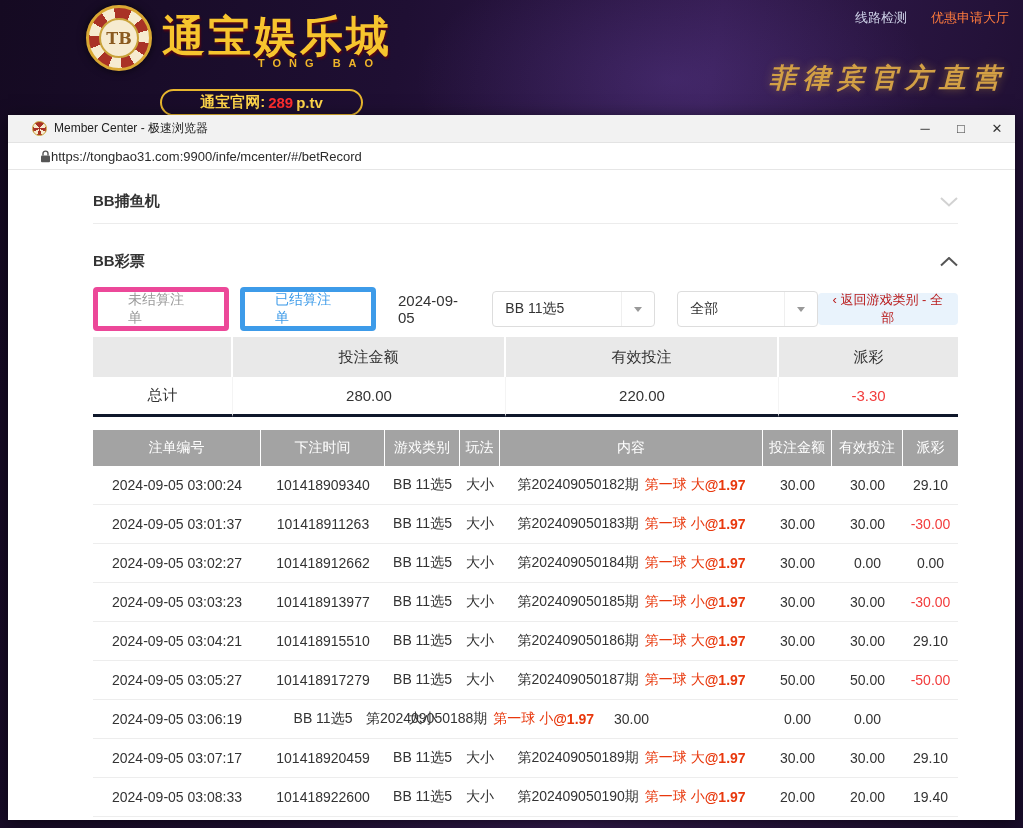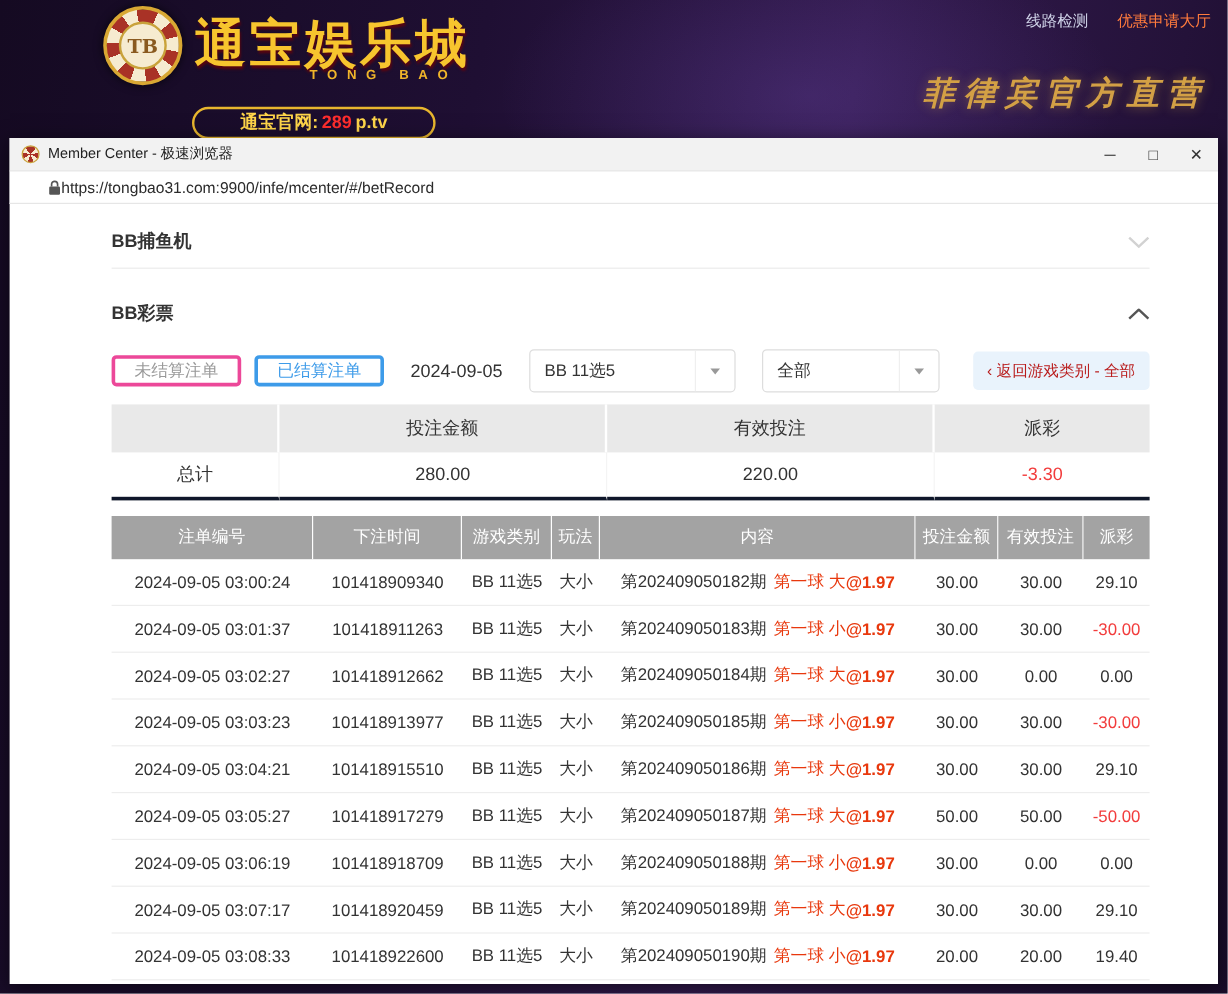--- a/index.html
+++ b/index.html
@@ -28,39 +28,39 @@
   .top-links { position:absolute; top:9px; right:14px; display:flex; gap:24px; font-size:13px; }
   .top-links .lnk1 { color:#cfd3e8; cursor:pointer; }
   .top-links .lnk2 { color:#ff7b3d; cursor:pointer; }
   .slogan { position:absolute; top:60px; right:16px; font-family:"DejaVu Serif", serif; font-style:italic;
     font-weight:bold; font-size:27px; color:#d3a045; letter-spacing:7px;
     text-shadow:0 0 10px rgba(222,170,60,.45); }
 
   
   .window { position:absolute; left:8px; top:115px; width:1007px; height:705px; background:#fff;
     box-shadow:0 3px 16px rgba(0,0,0,.55); display:flex; flex-direction:column; z-index:2; }
-  .titlebar { height:28px; background:#f2f2f2; border-bottom:1px solid #e3e3e3; display:flex; align-items:center; padding-left:10px; flex:none; }
+  .titlebar { height:28px; background:#f2f2f2; border-bottom:1px solid #e3e3e3; display:flex; align-items:center; padding-left:24px; flex:none; }
   .win-icon { width:15px; height:15px; border-radius:50%; border:1px solid #c9a23a;
     background:repeating-conic-gradient(#a93226 0 40deg, #f6ebd0 40deg 80deg); flex:none; }
   .win-title { font-size:12px; color:#222; margin-left:7px; }
   .win-ctrls { margin-left:auto; display:flex; height:28px; }
   .ctrl { width:36px; height:28px; display:flex; align-items:center; justify-content:center; font-size:13px; color:#333; cursor:pointer; }
   .addressbar { height:27px; background:#fff; border-bottom:1px solid #e6e6e6; display:flex; align-items:center; padding-left:32px; gap:0; flex:none; }
   .url { font-size:13px; color:#2b2b2b; }
 
   
   .content { flex:1; background:#fff; padding:10px 57px 0; overflow:hidden;margin-left:28px; }
   .section-head { display:flex; align-items:center; justify-content:space-between; }
   .head-fishing { padding:12px 0; border-bottom:1px solid #ececec; }
   .head-lottery { margin-top:28px; }
   .sec-label { font-weight:bold; font-size:15px; color:#333; }
   .chev { display:block; }
 
   .filter-row { margin-top:20px; display:flex; align-items:center; height:36px; }
-  .btn { height:26px; padding:0 16px; border:3px solid #ec4899; border-radius:4px; background:#fff;
+  .btn { height:44px; padding:0 30px; border:5px solid #ec4899; border-radius:4px; background:#fff;
     color:#999; font-size:14px; display:flex; align-items:center; cursor:pointer; }
   .btn.active { border-color:#3d9be9; color:#3d9be9; margin-left:11px; }
   .date { margin-left:22px; font-size:15px; color:#333; cursor:pointer; }
   .select { margin-left:22px; height:36px; border:1px solid #ddd; border-radius:4px; display:flex;
     align-items:center; padding-left:12px; font-size:14px; color:#333; background:#fff; cursor:pointer; }
   .sel-game { width:172px; } .sel-type { width:148px;gap:16px; }
   .sel-arrow-wrap { margin-left:auto; align-self:stretch; display:flex; align-items:center; padding:0 12px; border-left:1px solid #efefef; }
   .tri-down { width:0; height:0; border-left:4px solid transparent; border-right:4px solid transparent; border-top:5px solid #999; }
   .back-btn { margin-left:auto; height:32px; padding:0 12px; background:#e9f3fc; color:#b91c1c;
     font-size:13px; border-radius:4px; display:flex; align-items:center; cursor:pointer;text-align:center; }
@@ -273,21 +273,20 @@
                 <span class="c-pick">第一球 大</span>
                 <span class="c-odds">@1.97</span>
     </div>
     <div class="td">50.00</div>
     <div class="td">50.00</div>
     <div class="td neg">-50.00</div>
   </div>
 
   <div class="tr">
     <div class="td">2024-09-05 03:06:19</div>
-    <div class="td">101418918709</div>
     <div class="td">BB 11选5</div>
     <div class="td">大小</div>
     <div class="td">
       <span class="c-prefix">第202409050188期</span>
                 <span class="c-pick">第一球 小</span>
                 <span class="c-odds">@1.97</span>
     </div>
     <div class="td">30.00</div>
     <div class="td">0.00</div>
     <div class="td">0.00</div>

